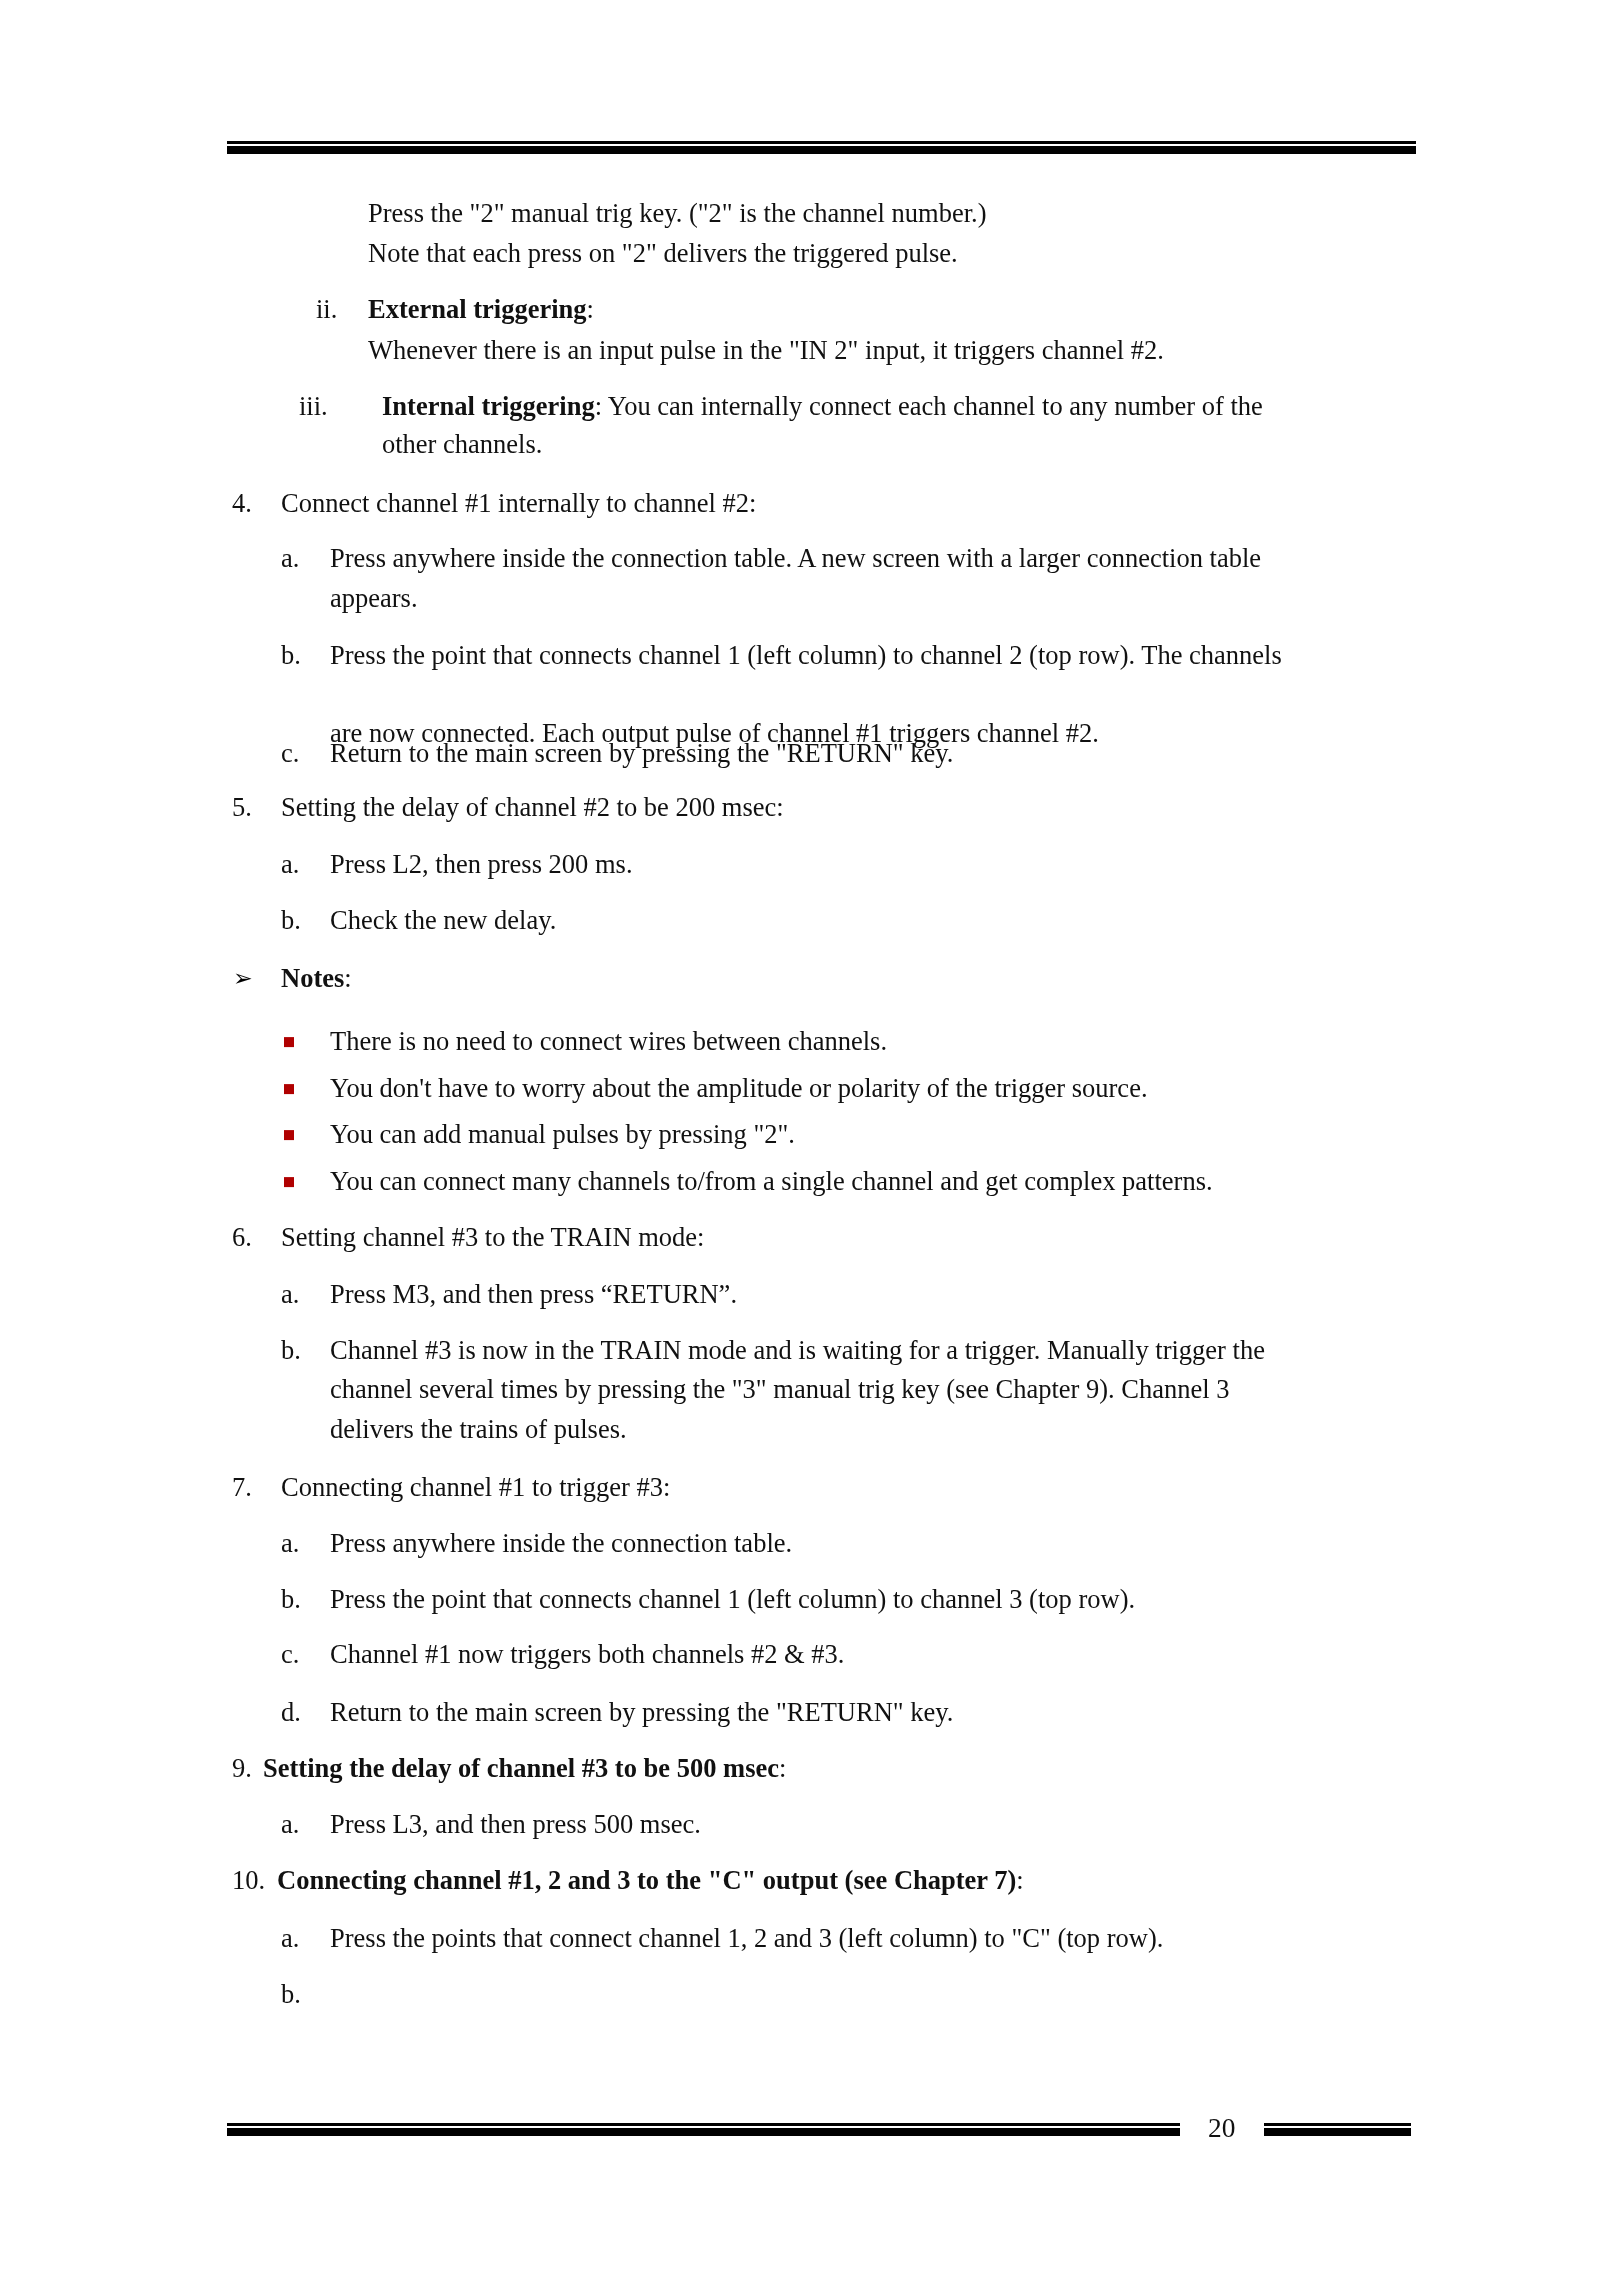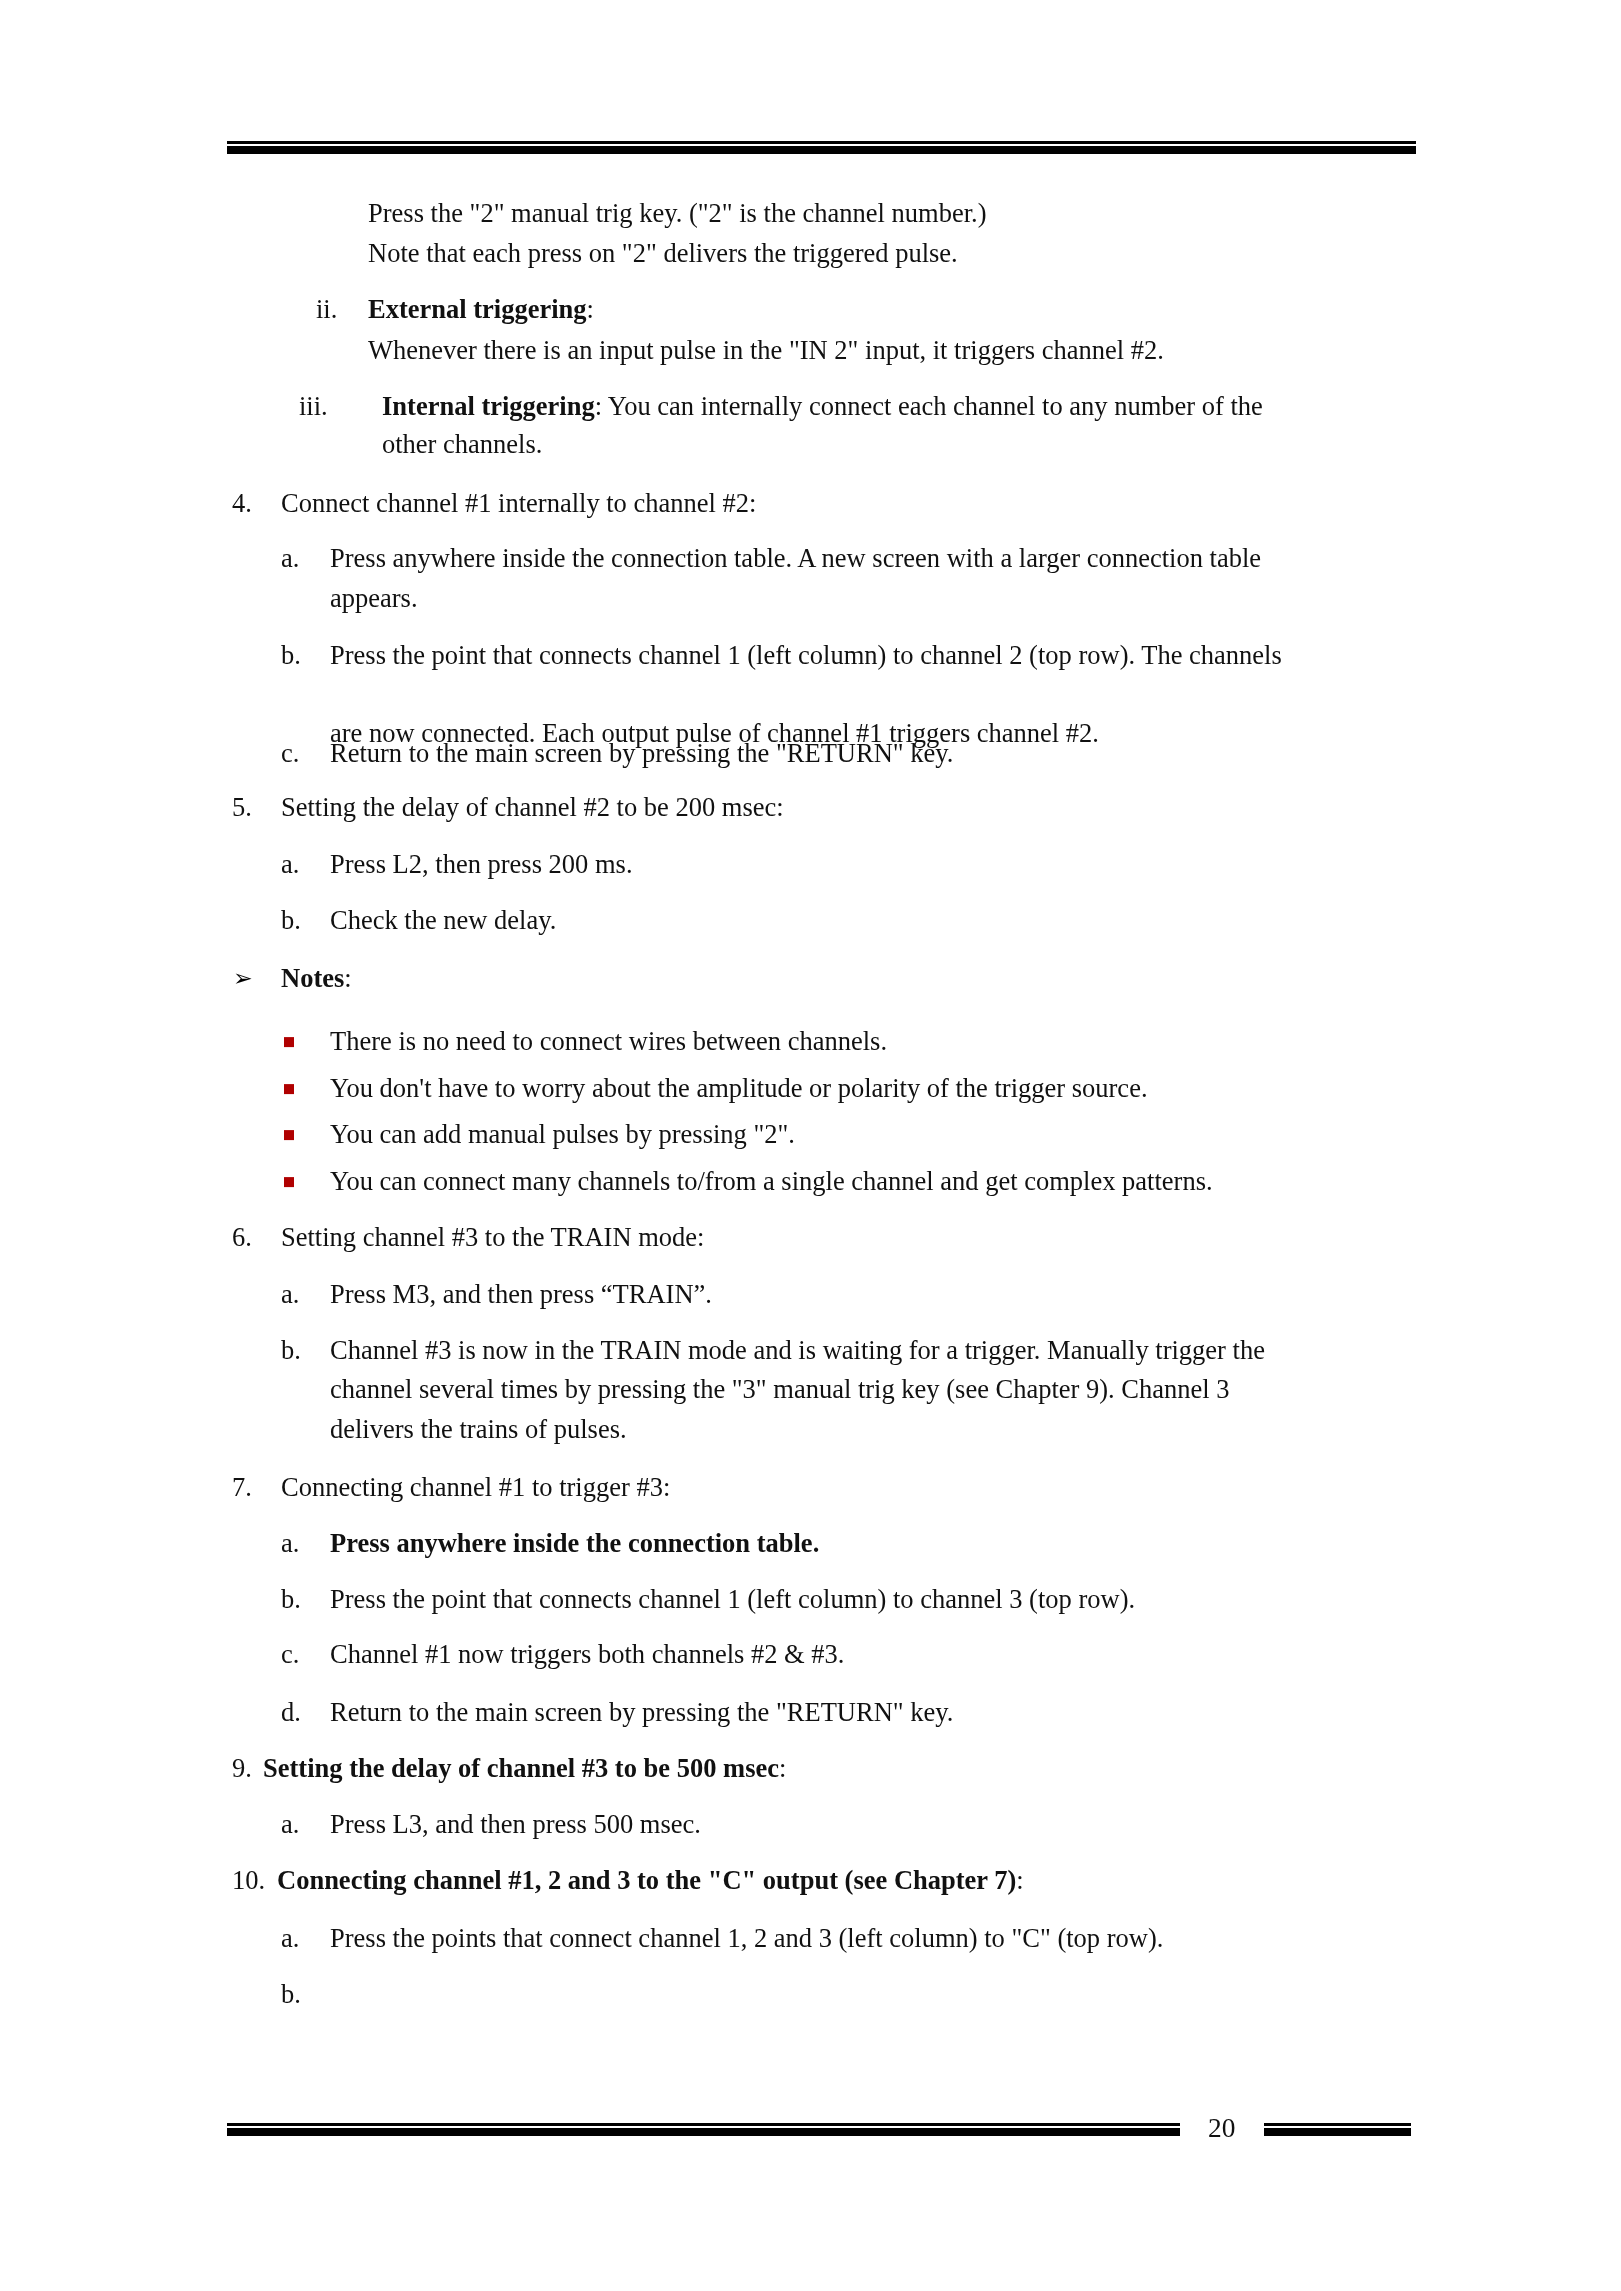--- a/index.html
+++ b/index.html
@@ -75,30 +75,30 @@
   <div class="bullet" style="left: 284px; top: 1089px; background: rgb(176, 0, 0);"></div>
   <div class="ln" style="left:330px; top:1089px;">You don't have to worry about the amplitude or polarity of the trigger source.</div>
   <div class="bullet" style="left: 284px; top: 1135px; background: rgb(176, 0, 0);"></div>
   <div class="ln" style="left:330px; top:1135px;">You can add manual pulses by pressing "2".</div>
   <div class="bullet" style="left: 284px; top: 1182px; background: rgb(176, 0, 0);"></div>
   <div class="ln" style="left:330px; top:1182px;">You can connect many channels to/from a single channel and get complex patterns.</div>
 
   <div class="ln" style="left:232px; top:1238px;">6.</div>
   <div class="ln" style="left:281px; top:1238px;">Setting channel #3 to the TRAIN mode:</div>
   <div class="ln" style="left:281px; top:1295px;">a.</div>
-  <div class="ln" style="left:330px; top:1295px;">Press M3, and then press “TRAIN”.</div>
+  <div class="ln" style="left:330px; top:1295px;">Press M3, and then press “RETURN”.</div>
   <div class="ln" style="left:281px; top:1351px;">b.</div>
   <div class="ln" style="left:330px; top:1351px;">Channel #3 is now in the TRAIN mode and is waiting for a trigger. Manually trigger the</div>
   <div class="ln" style="left:330px; top:1390px;">channel several times by pressing the "3" manual trig key (see Chapter 9). Channel 3</div>
   <div class="ln" style="left:330px; top:1430px;">delivers the trains of pulses.</div>
 
   <div class="ln" style="left:232px; top:1488px;">7.</div>
   <div class="ln" style="left:281px; top:1488px;">Connecting channel #1 to trigger #3:</div>
   <div class="ln" style="left:281px; top:1544px;">a.</div>
-  <div class="ln" style="left:330px; top:1544px;font-weight:bold;">Press anywhere inside the connection table.</div>
+  <div class="ln" style="left:330px; top:1544px;">Press anywhere inside the connection table.</div>
   <div class="ln" style="left:281px; top:1600px;">b.</div>
   <div class="ln" style="left:330px; top:1600px;">Press the point that connects channel 1 (left column) to channel 3 (top row).</div>
   <div class="ln" style="left:281px; top:1655px;">c.</div>
   <div class="ln" style="left:330px; top:1655px;">Channel #1 now triggers both channels #2 &amp; #3.</div>
   <div class="ln" style="left:281px; top:1713px;">d.</div>
   <div class="ln" style="left:330px; top:1713px;">Return to the main screen by pressing the "RETURN" key.</div>
 
   <div class="ln" style="left:232px; top:1769px;">9.</div>
   <div class="ln" style="left:263px; top:1769px;"><span class="b">Setting the delay of channel #3 to be 500 msec</span><span>:</span></div>
   <div class="ln" style="left:281px; top:1825px;">a.</div>

